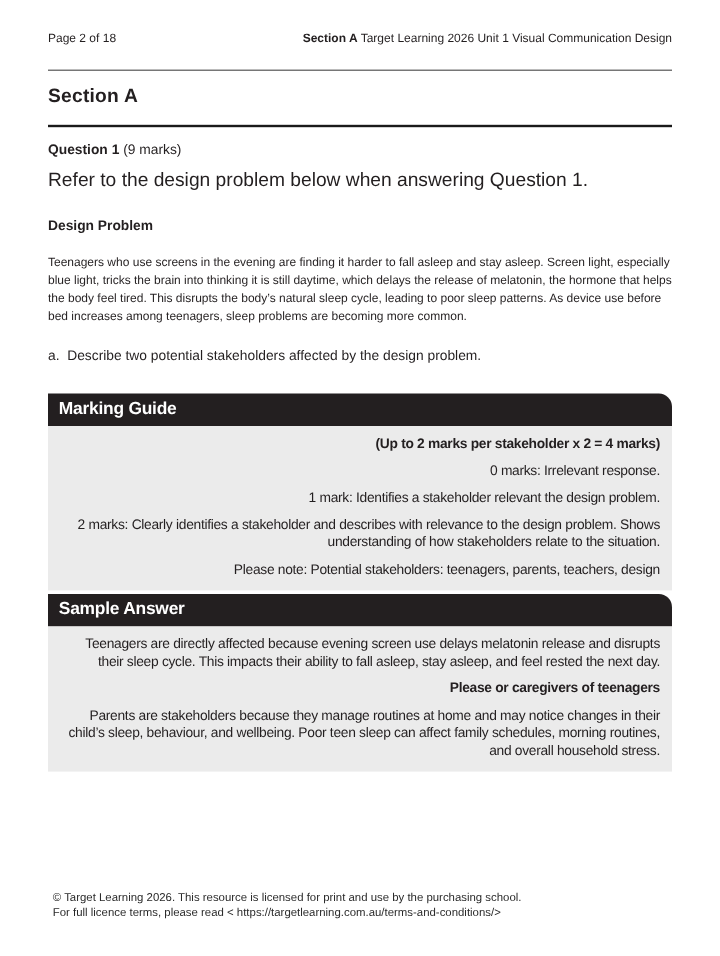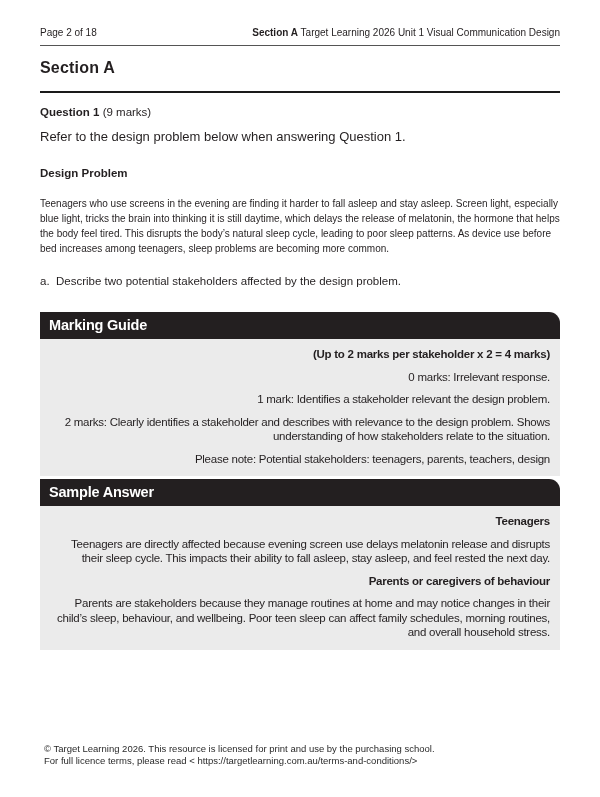--- a/index.html
+++ b/index.html
@@ -20,21 +20,21 @@
     left: 40px;
     right: 40px;
     top: 0;
   }
   
   .running-header {
     display: flex;
     justify-content: space-between;
     align-items: baseline;
     padding-top: 27px;
-    padding-bottom: 7px;
+    padding-bottom: 20px;
     border-bottom: 1px solid #555;
     font-size: 10px;
     line-height: 11px;
   }
   .running-header .right b { font-weight: bold; }
   
   .section-title {
     font-size: 16px;
     font-weight: bold;
     margin-top: 13px;
@@ -46,21 +46,21 @@
     margin: 14px 0 0 0;
   }
   
   .question-line {
     margin-top: 13px;
     font-size: 11.5px;
   }
   .question-line b { font-weight: bold; }
   .instruction {
     margin-top: 11px;
-    font-size: 13px;
+    font-size: 16px;
   }
   .block-heading {
     margin-top: 23px;
     font-size: 11.5px;
     font-weight: bold;
   }
   .body-par {
     margin-top: 17px;
     font-size: 10px;
     line-height: 15px;
@@ -142,23 +142,22 @@
   <div class="panel">
     <p class="crit-head">(Up to 2 marks per stakeholder x 2 = 4 marks)</p>
     <p>0 marks: Irrelevant response.</p>
     <p>1 mark: Identifies a stakeholder relevant the design problem.</p>
     <p>2 marks: Clearly identifies a stakeholder and describes with relevance to the design problem. Shows understanding of how stakeholders relate to the situation.</p>
     <p>Please note: Potential stakeholders: teenagers, parents, teachers, design</p>
   </div>
 
   <div class="banner tight">Sample Answer</div>
   <div class="panel">
-    <p class="sub-head">Teenagers</p>
     <p>Teenagers are directly affected because evening screen use delays melatonin release and disrupts their sleep cycle. This impacts their ability to fall asleep, stay asleep, and feel rested the next day.</p>
-    <p class="sub-head">Parents or caregivers of behaviour</p>
+    <p class="sub-head">Please or caregivers of teenagers</p>
     <p>Parents are stakeholders because they manage routines at home and may notice changes in their child’s sleep, behaviour, and wellbeing. Poor teen sleep can affect family schedules, morning routines, and overall household stress.</p>
   </div>
 
 </div>
 
 <div class="page-footer">
   <div>© Target Learning 2026. This resource is licensed for print and use by the purchasing school.</div>
   <div>For full licence terms, please read &lt; https://targetlearning.com.au/terms-and-conditions/&gt;</div>
 </div>
 

